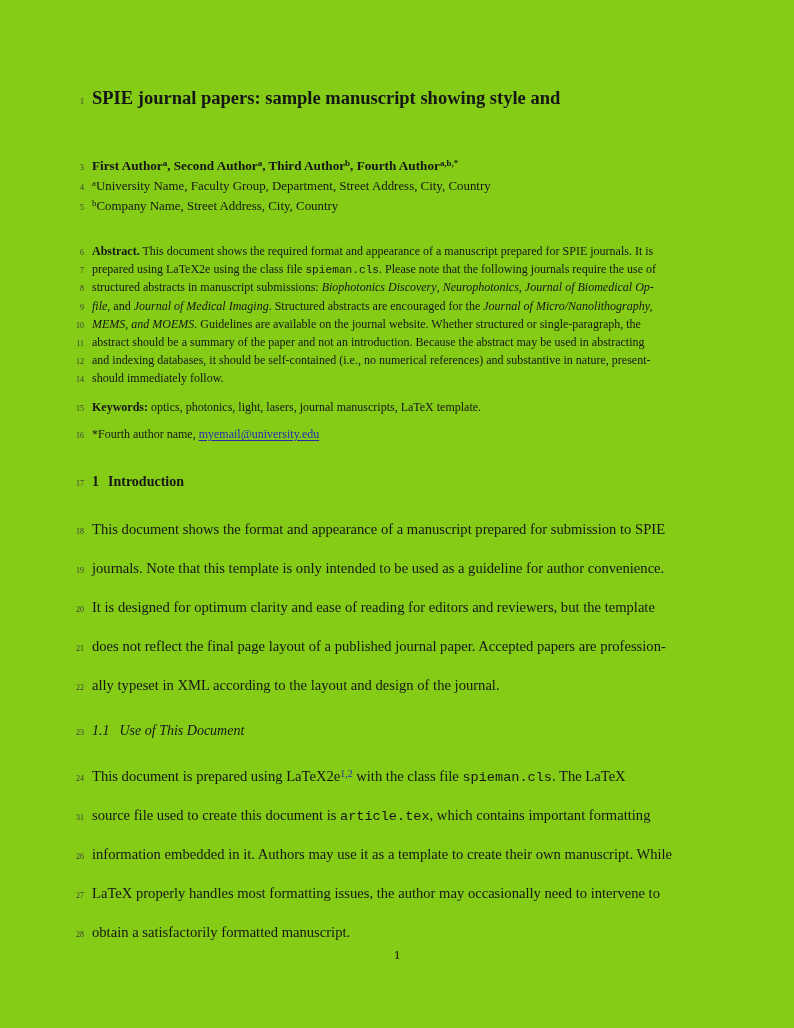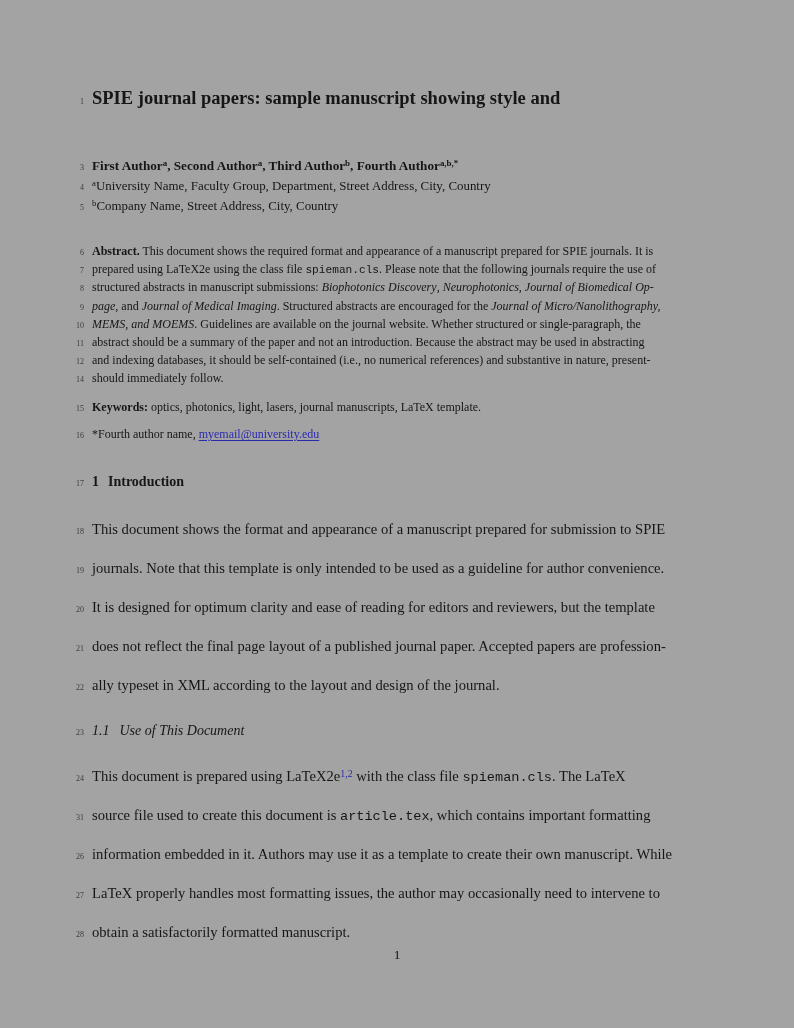--- a/index.html
+++ b/index.html
@@ -1,16 +1,16 @@
 <!DOCTYPE html>
 <html><head>
 <meta charset="utf-8">
 <style>
   html,body{margin:0;padding:0;background:#ffffff;}
-  .page{position:relative;width:794px;height:1028px;background:#a3a3a3;overflow:hidden;
+  .page{position:relative;width:794px;height:1028px;background:#84cc16;overflow:hidden;
         font-family:"Liberation Serif","DejaVu Serif",serif;color:#161616;}
   .blk{position:absolute;left:64px;width:680px;}
   .row{white-space:nowrap;}
   .lnum{display:inline-block;width:28px;padding-right:8px;box-sizing:border-box;text-align:right;
         font-size:8px;color:#3c3c3c;font-weight:normal;font-style:normal;
         font-family:"Liberation Serif",serif;letter-spacing:0;}
   .b{font-weight:bold;}
   .i{font-style:italic;}
   .m{font-family:"Liberation Mono","DejaVu Sans Mono",monospace;font-size:93%;}
   .sup{font-size:68%;position:relative;top:-0.45em;}
@@ -43,21 +43,21 @@
   <div class="blk authors">
     <div class="row b"><span class="lnum">3</span><span>First Author</span><span class="sup">a</span><span>, Second Author</span><span class="sup">a</span><span>, Third Author</span><span class="sup">b</span><span>, Fourth Author</span><span class="sup">a,b,*</span></div>
     <div class="row affil"><span class="lnum">4</span><span class="sup">a</span><span>University Name, Faculty Group, Department, Street Address, City, Country</span></div>
     <div class="row affil"><span class="lnum">5</span><span class="sup">b</span><span>Company Name, Street Address, City, Country</span></div>
   </div>
 
   <div class="blk abstract">
     <div class="row"><span class="lnum">6</span><span class="b">Abstract.</span><span> This document shows the required format and appearance of a manuscript prepared for SPIE journals. It is</span></div>
     <div class="row"><span class="lnum">7</span><span>prepared using LaTeX2e using the class file </span><span class="m">spieman.cls</span><span>. Please note that the following journals require the use of</span></div>
     <div class="row"><span class="lnum">8</span><span>structured abstracts in manuscript submissions: </span><span class="i">Biophotonics Discovery</span><span>, </span><span class="i">Neurophotonics</span><span>, </span><span class="i">Journal of Biomedical Op-</span></div>
-    <div class="row"><span class="lnum">9</span><span class="i">page</span><span>, and </span><span class="i">Journal of Medical Imaging</span><span>. Structured abstracts are encouraged for the </span><span class="i">Journal of Micro/Nanolithography,</span></div>
+    <div class="row"><span class="lnum">9</span><span class="i">file</span><span>, and </span><span class="i">Journal of Medical Imaging</span><span>. Structured abstracts are encouraged for the </span><span class="i">Journal of Micro/Nanolithography,</span></div>
     <div class="row"><span class="lnum">10</span><span class="i">MEMS, and MOEMS</span><span>. Guidelines are available on the journal website. Whether structured or single-paragraph, the</span></div>
     <div class="row"><span class="lnum">11</span><span>abstract should be a summary of the paper and not an introduction. Because the abstract may be used in abstracting</span></div>
     <div class="row"><span class="lnum">12</span><span>and indexing databases, it should be self-contained (i.e., no numerical references) and substantive in nature, present-</span></div>
     <div class="row"><span class="lnum">14</span><span>should immediately follow.</span></div>
   </div>
 
   <div class="blk kw">
     <div class="row"><span class="lnum">15</span><span class="b">Keywords:</span><span> optics, photonics, light, lasers, journal manuscripts, LaTeX template.</span></div>
   </div>
 

